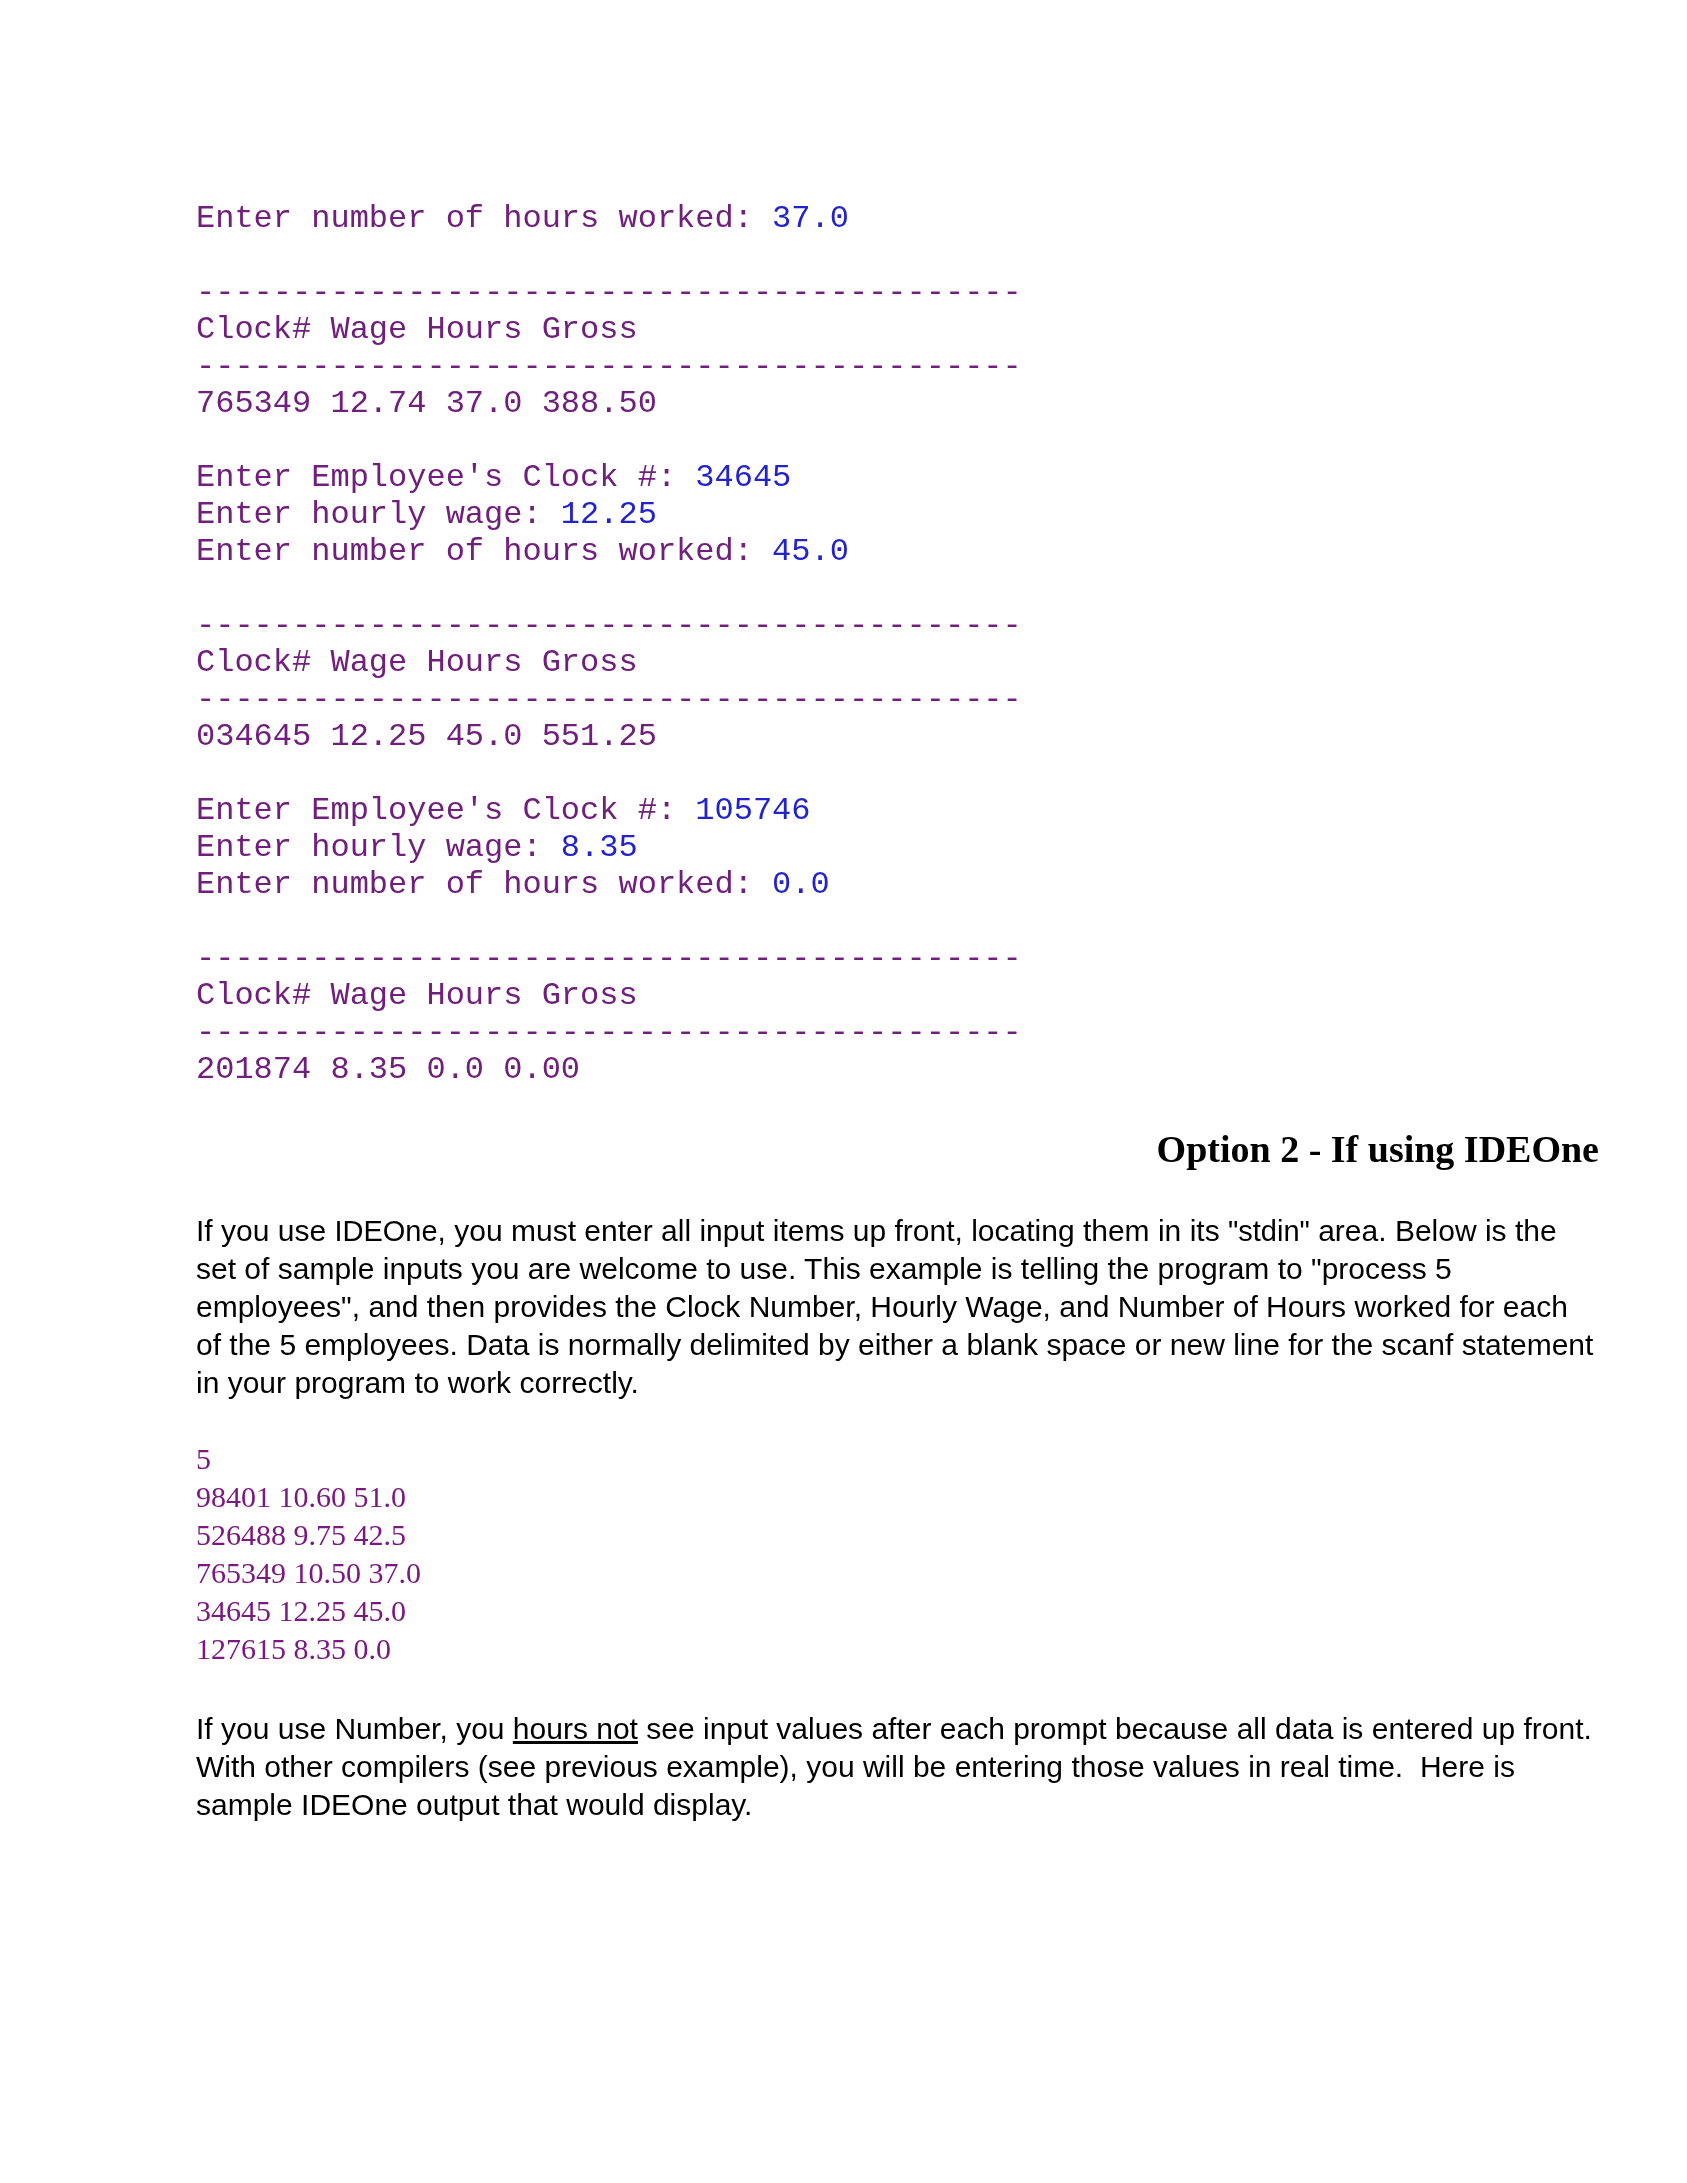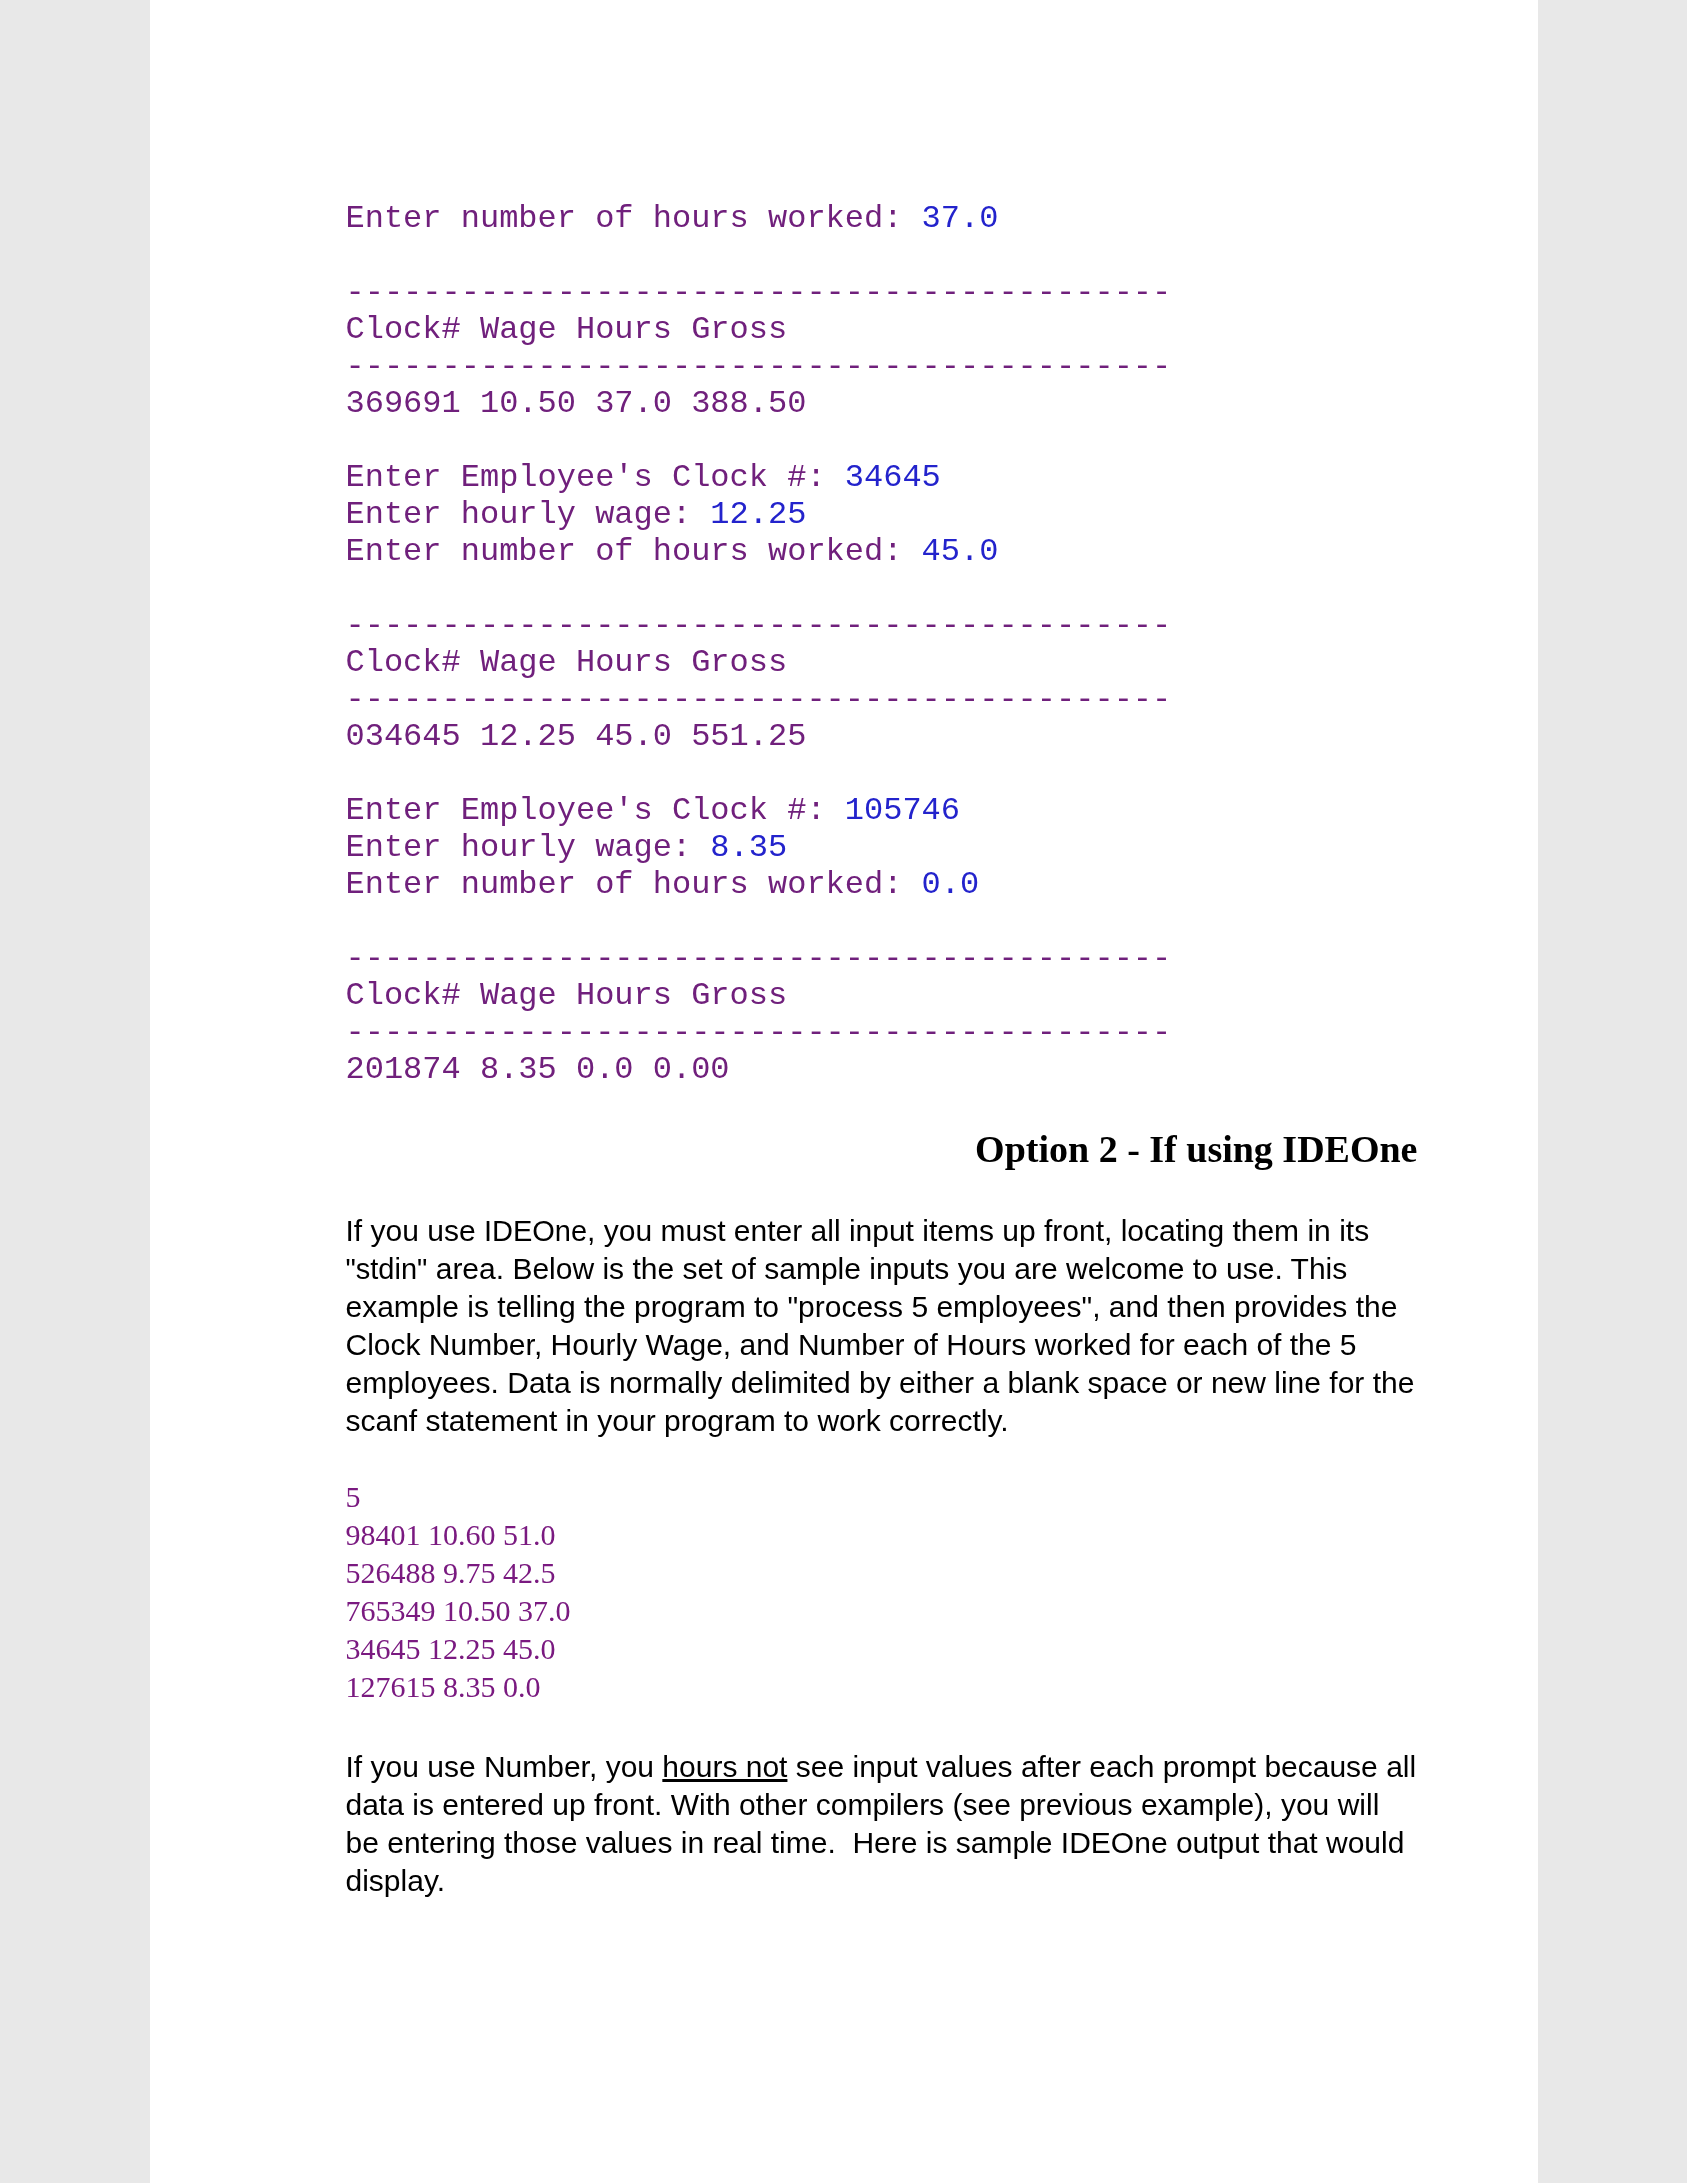--- a/index.html
+++ b/index.html
@@ -1,23 +1,23 @@
 <!DOCTYPE html>
 <html style="--page-bg: #ffffff; --body-text: #000000; --console-text: #70207c; --console-input: #2323cc; --list-text: #7a1a80;font-size:10.6px"><head>
 <meta charset="utf-8">
 <style>
   html,body{margin:0;padding:0;background:#e8e8e8;}
   .page{
     position:relative;
-    width:1388px;
+    width:1687px;
     height:2183px;
     margin:0 auto;
     background:var(--page-bg,#ffffff);
     box-sizing:border-box;
-    padding:200px 120px 0 196px;
+    padding:200px 88px 0 196px;
     font-family:"Liberation Sans",sans-serif;
     color:var(--body-text,#000000);
     overflow:hidden;
   }
   .console{
     font-family:"Liberation Mono","DejaVu Sans Mono",monospace;
     font-size:32px;
     line-height:37px;
     color:var(--console-text,#70207c);
     margin:0;
@@ -55,21 +55,21 @@
 <body>
 
 <div class="page">
 
   <div class="console">
     <div class="console-line"><span>Enter number of hours worked: </span><span class="console-input">37.0</span></div>
     <div class="console-line"><span></span><span class="console-input"></span></div>
     <div class="console-line"><span>-------------------------------------------</span></div>
     <div class="console-line"><span>Clock# Wage Hours Gross</span></div>
     <div class="console-line"><span>-------------------------------------------</span></div>
-    <div class="console-line"><span>369691 10.50 37.0 388.50</span></div>
+    <div class="console-line"><span>765349 12.74 37.0 388.50</span></div>
     <div class="console-line"><span></span></div>
     <div class="console-line"><span>Enter Employee's Clock #: </span><span class="console-input">34645</span></div>
     <div class="console-line"><span>Enter hourly wage: </span><span class="console-input">12.25</span></div>
     <div class="console-line"><span>Enter number of hours worked: </span><span class="console-input">45.0</span></div>
     <div class="console-line"><span></span></div>
     <div class="console-line"><span>-------------------------------------------</span></div>
     <div class="console-line"><span>Clock# Wage Hours Gross</span></div>
     <div class="console-line"><span>-------------------------------------------</span></div>
     <div class="console-line"><span>034645 12.25 45.0 551.25</span></div>
     <div class="console-line"><span></span></div>

